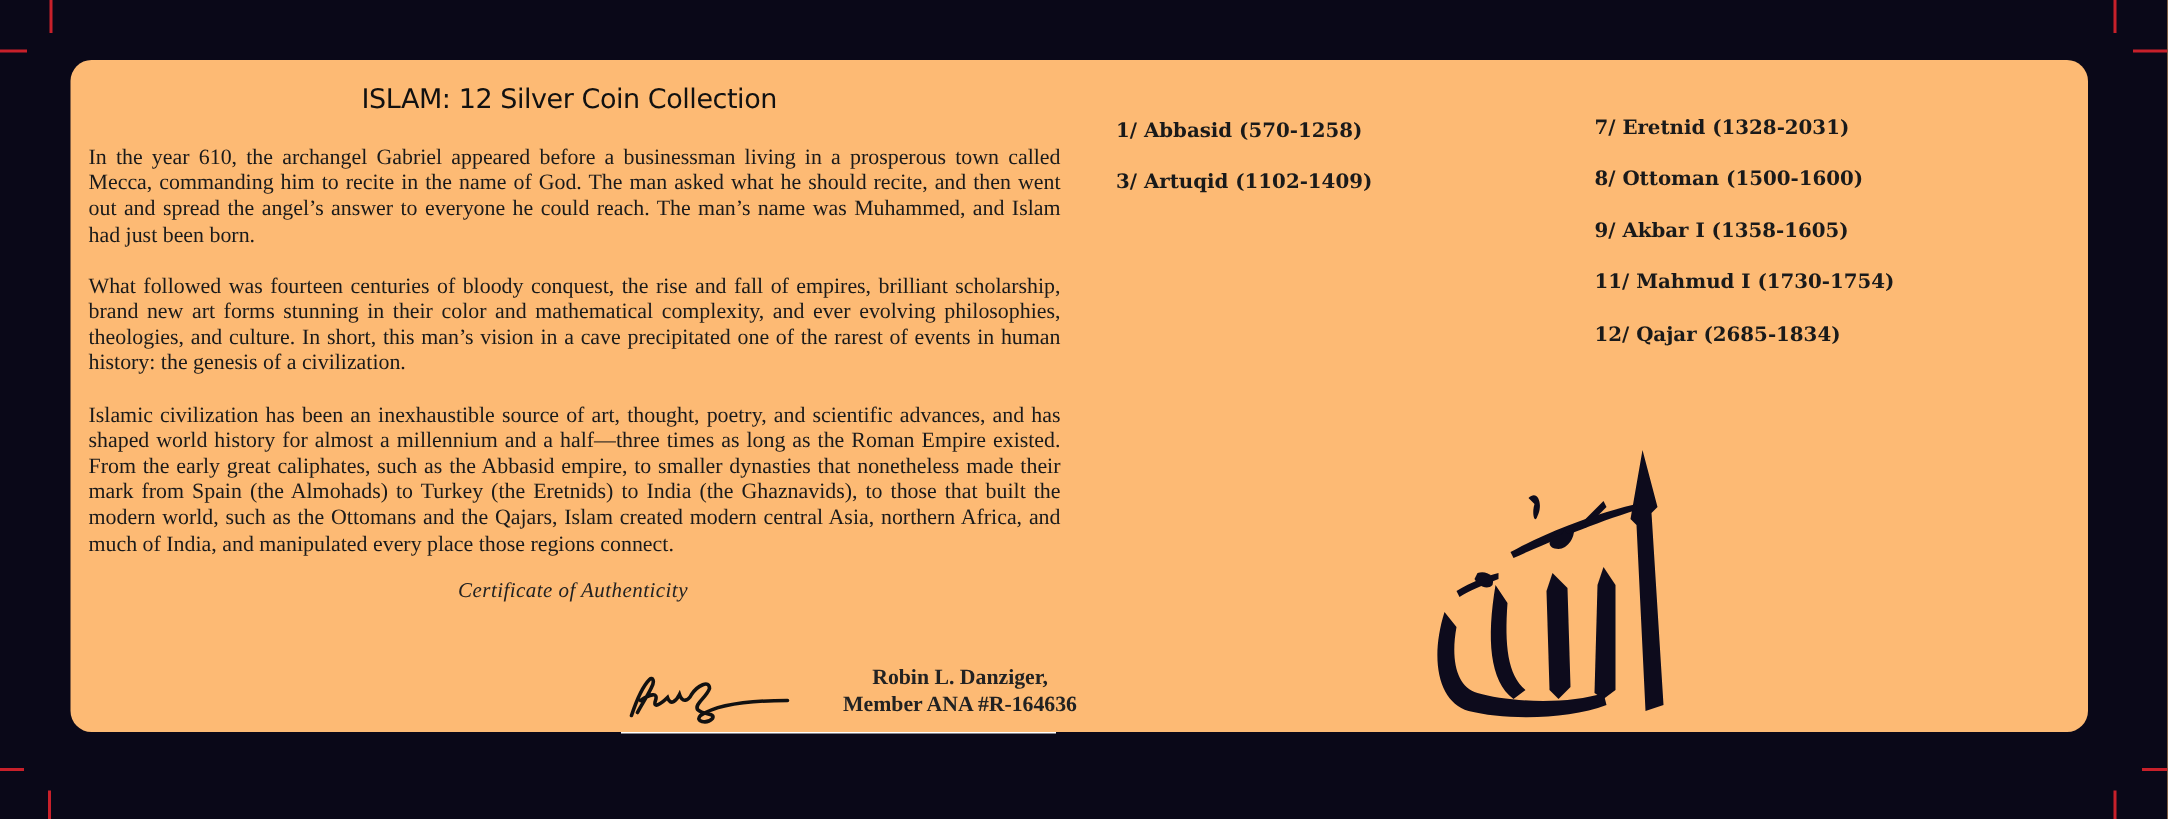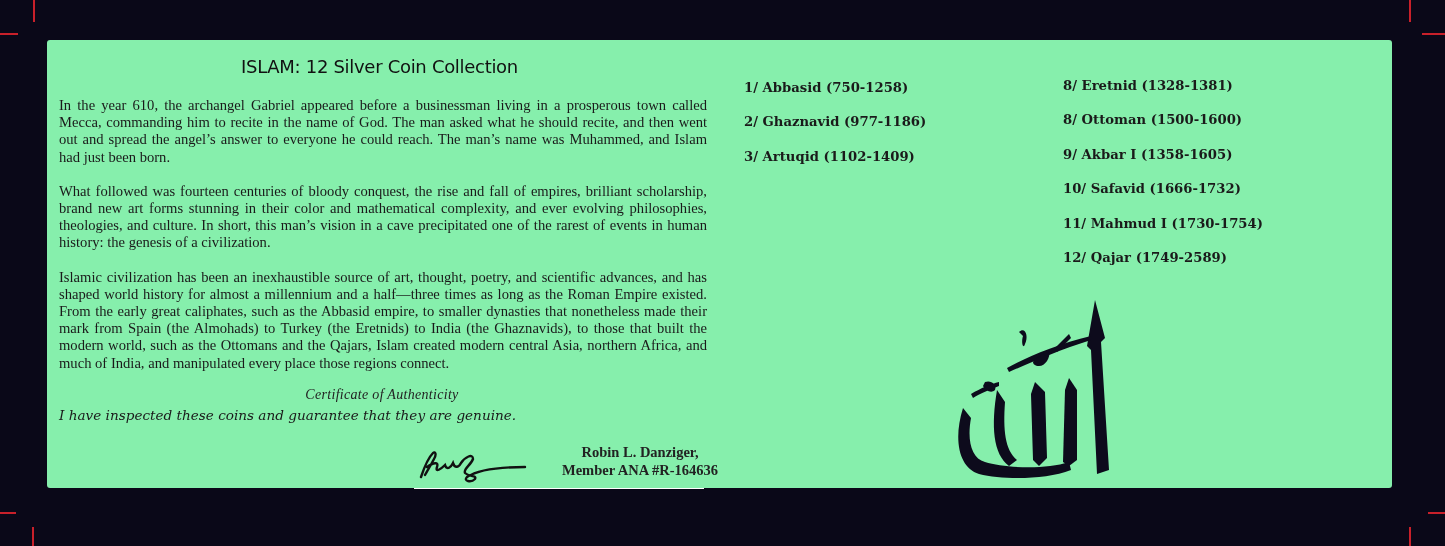--- a/index.html
+++ b/index.html
@@ -4,21 +4,21 @@
 <style>
   html, body { margin: 0; padding: 0; }
   body {
     width: 1445px; height: 546px; position: relative; overflow: hidden;
     background: #0a0818;
     font-family: "DejaVu Serif", serif;
   }
   .crop { position: absolute; background: #c8202a; }
   .card {
     position: absolute; left: 47px; top: 40px; width: 1345px; height: 448px;
-    background: #86efac; border-radius: 3px;
+    background: #fdba74; border-radius: 14px;
   }
   .sig-strip {
     position: absolute; left: 414px; top: 440px; width: 290px; height: 49px;
     background: #ffffff;
   }
   .title {
     position: absolute; left: 0; top: 16px; width: 665px; text-align: center;
     font-family: "DejaVu Sans", sans-serif; font-size: 18px; color: #111;
     letter-spacing: -0.3px; font-weight: normal;
   }
@@ -73,43 +73,40 @@
 <div class="card">
   <div class="title">ISLAM: 12 Silver Coin Collection</div>
 
   <div class="body-text">
     <p>In the year 610, the archangel Gabriel appeared before a businessman living in a prosperous town called Mecca, commanding him to recite in the name of God. The man asked what he should recite, and then went out and spread the angel’s answer to everyone he could reach. The man’s name was Muhammed, and Islam had just been born.</p>
     <p>What followed was fourteen centuries of bloody conquest, the rise and fall of empires, brilliant scholarship, brand new art forms stunning in their color and mathematical complexity, and ever evolving philosophies, theologies, and culture. In short, this man’s vision in a cave precipitated one of the rarest of events in human history: the genesis of a civilization.</p>
     <p>Islamic civilization has been an inexhaustible source of art, thought, poetry, and scientific advances, and has shaped world history for almost a millennium and a half—three times as long as the Roman Empire existed. From the early great caliphates, such as the Abbasid empire, to smaller dynasties that nonetheless made their mark from Spain (the Almohads) to Turkey (the Eretnids) to India (the Ghaznavids), to those that built the modern world, such as the Ottomans and the Qajars, Islam created modern central Asia, northern Africa, and much of India, and manipulated every place those regions connect.</p>
   </div>
 
   <div class="cert-title">Certificate of Authenticity</div>
-  <div class="cert-line">I have inspected these coins and guarantee that they are genuine.</div>
 
   <svg class="signature" viewBox="0 0 110 40">
     <path d="M4 32 C8 20 12 12 16 8 C18 6 20 9 17 14 C14 20 10 26 8 30 M10 22 C16 18 22 16 20 22 C18 28 24 24 28 20 C30 26 34 22 36 18 C38 24 42 22 44 18 C48 12 56 8 56 14 C54 20 46 24 48 28 C52 32 60 30 58 34 C54 38 46 36 50 32 C56 28 70 22 108 22" fill="none" stroke="#111" stroke-width="2.4" stroke-linecap="round"></path>
   </svg>
 
   <div class="signer">
     <div>Robin L. Danziger,</div>
     <div>Member ANA #R-164636</div>
   </div>
 
   <div class="dyn-col col1">
-    <div class="item">1/ Abbasid (750-1258)</div>
-    <div class="item">2/ Ghaznavid (977-1186)</div>
+    <div class="item">1/ Abbasid (570-1258)</div>
     <div class="item">3/ Artuqid (1102-1409)</div>
   </div>
   <div class="dyn-col col2">
-    <div class="item">8/ Eretnid (1328-1381)</div>
+    <div class="item">7/ Eretnid (1328-2031)</div>
     <div class="item">8/ Ottoman (1500-1600)</div>
     <div class="item">9/ Akbar I (1358-1605)</div>
-    <div class="item">10/ Safavid (1666-1732)</div>
     <div class="item">11/ Mahmud I (1730-1754)</div>
-    <div class="item">12/ Qajar (1749-2589)</div>
+    <div class="item">12/ Qajar (2685-1834)</div>
   </div>
 
   <svg class="calligraphy" viewBox="0 0 180 190">
     <g fill="#0d0b1c">
 
       <path d="M150 10 L160 48 L156 52 L164 180 L152 184 L146 60 L142 56 Z"></path>
 
       <path d="M124 88 L132 100 L132 170 L124 176 L118 172 L120 100 Z"></path>
       <path d="M90 92 L100 102 L102 168 L94 176 L88 170 L86 104 Z"></path>
 

